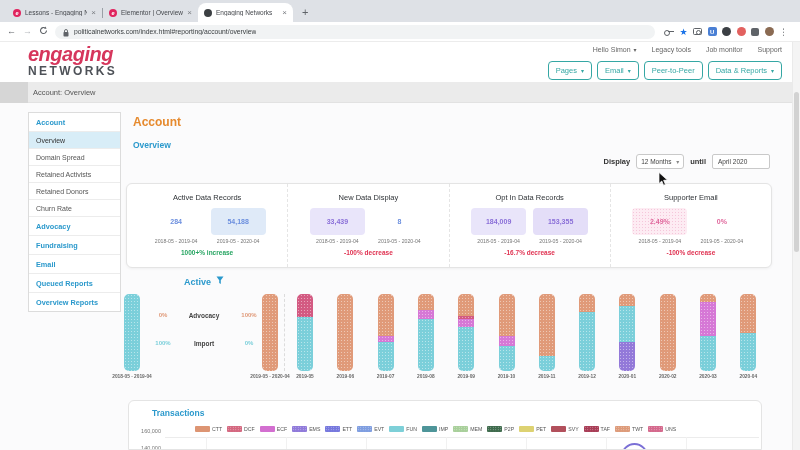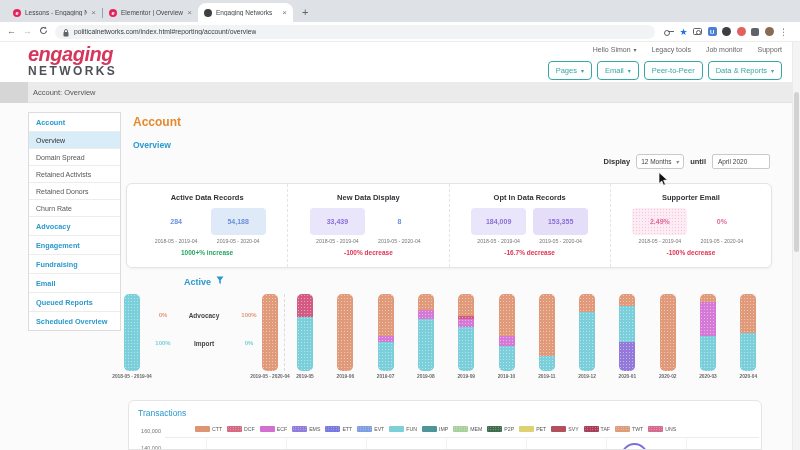--- a/index.html
+++ b/index.html
@@ -63,42 +63,42 @@
   .display-controls{position:absolute;top:154px;right:30px;display:flex;align-items:center;gap:6px}
   .ctrl-label{font-size:7.5px;font-weight:bold;color:#333}
   .ctrl-select{width:48px;height:15px;border:1px solid #c9c9c9;border-radius:3px;background:#fff;font-size:6.5px;color:#444;display:flex;align-items:center;justify-content:space-between;padding:0 4px}
   .ctrl-select .chev{color:#888}
   .ctrl-input{width:58px;height:15px;border:1px solid #c9c9c9;border-radius:2px;background:#fff;font-size:6.5px;color:#444;display:flex;align-items:center;padding:0 5px}
 
   
   .stats-panel{position:absolute;left:126px;top:183px;width:646px;height:85px;background:#fff;border:1px solid #e4e4e4;border-radius:6px;box-shadow:0 1px 3px rgba(0,0,0,.05);display:flex}
   .stat-col{flex:1;padding-top:9px;text-align:center;min-width:0}
   .stat-col + .stat-col{border-left:1px dashed #e5e5e5}
-  .stat-title{font-size:7.5px;font-weight:bold;color:#2f3337}
+  .stat-title{font-size:7.5px;font-weight:normal;color:#2f3337}
   .stat-values{display:flex;justify-content:center;gap:7px;margin-top:6px}
   .stat-box{width:55px;height:27px;border-radius:4px;display:flex;align-items:center;justify-content:center;font-size:7px;font-weight:bold;position:relative}
   .stat-periods{display:flex;justify-content:center;gap:7px;margin-top:3px}
   .stat-period{width:55px;font-size:5.2px;color:#777;white-space:nowrap}
   .stat-change{margin-top:5px;font-size:6.5px;font-weight:bold}
   .dotted-pink::after{content:"";position:absolute;inset:0;border-radius:inherit;background-image:radial-gradient(rgba(224,103,156,.28) .7px,transparent .8px);background-size:3px 3px}
 
   
   .sources{position:absolute;left:124px;top:272px;width:650px;height:122px}
   .sources-title{position:absolute;left:60px;top:4px;font-size:9px;font-weight:bold;color:#2b99cc;display:flex;gap:5px;align-items:center}
   .src-bar{position:absolute;width:16px;height:77px;top:22px;border-radius:5px;overflow:hidden;display:flex;flex-direction:column-reverse}
   .src-seg{width:100%;position:relative}
   .src-seg::after{content:"";position:absolute;inset:0;background-image:radial-gradient(rgba(255,255,255,.45) .7px,transparent .8px);background-size:3px 3px}
   .src-label{position:absolute;top:102px;font-size:4.8px;font-weight:bold;color:#666;width:60px;text-align:center;white-space:nowrap}
   .src-divider{position:absolute;left:160px;top:22px;height:77px;border-left:1px dashed #dcdcdc}
   .legend-pct{position:absolute;font-size:6px;font-weight:bold;width:26px;text-align:center}
   .legend-lbl{position:absolute;font-size:6.5px;font-weight:bold;color:#444;width:44px;text-align:center}
 
   
   .transactions{position:absolute;left:128px;top:400px;width:634px;height:50px;background:#fff;border:1px solid #e4e4e4;border-radius:6px 6px 0 0;overflow:hidden}
-  .trans-title{position:absolute;left:9px;top:7px;font-size:8.5px;font-weight:normal;color:#2b99cc}
+  .trans-title{position:absolute;left:23px;top:7px;font-size:8.5px;font-weight:bold;color:#2b99cc}
   .trans-legend{position:absolute;left:66px;top:25px;display:flex;gap:5px;align-items:center}
   .tl-item{display:flex;align-items:center;gap:2px;font-size:5.2px;color:#555;white-space:nowrap}
   .tl-swatch{width:15px;height:6px;border-radius:1px;position:relative}
   .tl-swatch.dots::after{content:"";position:absolute;inset:0;background-image:radial-gradient(rgba(255,255,255,.55) .6px,transparent .7px);background-size:2.5px 2.5px}
   .trans-ytick{position:absolute;left:4px;font-size:5.5px;color:#777;width:28px;text-align:right}
   .trans-grid-h{position:absolute;left:36px;right:2px;height:1px;background:#ececec}
   .trans-grid-v{position:absolute;top:36px;bottom:0;width:1px;background:#f1f1f1}
   .trans-circle{position:absolute;left:492px;top:42px;width:27px;height:27px;border:2px solid #7b70d6;border-radius:50%}
 
   
@@ -201,25 +201,24 @@
   </div>
 
   <div class="sidebar">
       <div class="side-item section">Account</div>
       <div class="side-item selected">Overview</div>
       <div class="side-item">Domain Spread</div>
       <div class="side-item">Retained Activists</div>
       <div class="side-item">Retained Donors</div>
       <div class="side-item">Churn Rate</div>
       <div class="side-item section">Advocacy</div>
-      <div class="side-item section">Engagement</div>
       <div class="side-item section">Fundraising</div>
       <div class="side-item section">Email</div>
       <div class="side-item section">Queued Reports</div>
-      <div class="side-item section">Scheduled Overview</div>
+      <div class="side-item section">Overview Reports</div>
     </div>
 
   <div class="page-title">Account</div>
   <div class="section-title">Overview</div>
 
   <div class="display-controls">
     <span class="ctrl-label">Display</span>
     <span class="ctrl-select">
       <span>12 Months</span>
       <span class="chev">▾</span>

